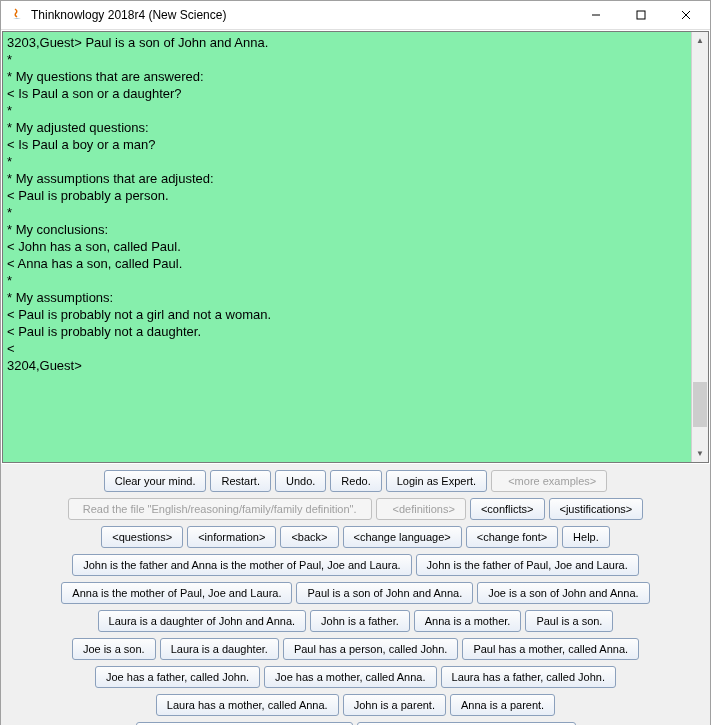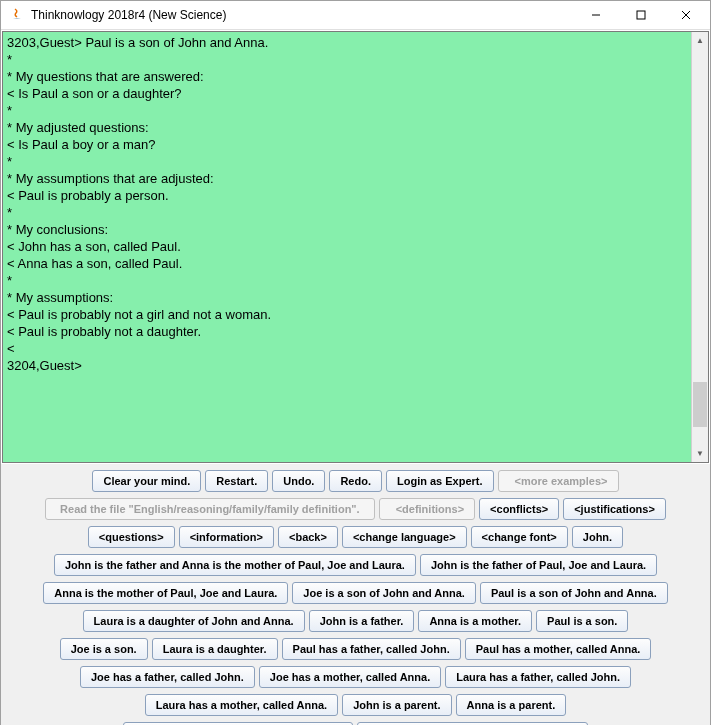--- a/index.html
+++ b/index.html
@@ -12,21 +12,21 @@
 .content { flex: 1; display: flex; flex-direction: column; }
 .console-wrap { position: relative; height: 432px; border: 1px solid #7a7a7a; margin: 1px; display: flex; background: #86efac; }
 .console { flex: 1; padding: 2px 4px; font-family: Arial, sans-serif; font-size: 13px; line-height: 17px; white-space: pre-wrap; overflow: hidden; color: #000; }
 .scrollbar { width: 17px; background: #f0f0f0; border-left: 1px solid #d0d0d0; position: relative; }
 .scroll-up, .scroll-down { position: absolute; left: 0; right: 0; height: 17px; background: #f0f0f0; display: flex; align-items: center; justify-content: center; font-size: 8px; color: #606060; }
 .scroll-up { top: 0; }
 .scroll-down { bottom: 0; }
 .scroll-thumb { position: absolute; left: 1px; right: 1px; background: #cdcdcd; top: 350px; height: 45px; }
 .button-area { flex: 1; background: #f0f0f0; padding: 6px 4px; display: flex; flex-direction: column; gap: 6px; }
 .row { display: flex; justify-content: center; gap: 4px; flex-wrap: nowrap; }
-.btn { background: linear-gradient(#fdfdfd, #e8eef7); border: 1px solid #8ba0bc; border-radius: 3px; padding: 3px 10px; font-size: 11px; font-weight: bold; font-family: Tahoma, Arial, sans-serif; cursor: pointer; white-space: nowrap; color: #000; min-height: 22px; }
+.btn { background: linear-gradient(#fdfdfd, #e8eef7); border: 1px solid #8ba0bc; border-radius: 3px; padding: 3px 10px; font-size: 11px; font-weight: normal; font-family: Tahoma, Arial, sans-serif; cursor: pointer; white-space: nowrap; color: #000; min-height: 22px; }
 .btn.disabled { color: #a0a0a0; border-color: #c0c0c0; background: #f5f5f5; cursor: default; padding-left: 16px; }
 .btn.wide { padding: 1px 14px; }
 </style>
 </head>
 <body>
 
 <div class="window">
   <div class="titlebar">
     <span class="java-icon">
       <svg width="14" height="14" viewBox="0 0 14 14">
@@ -96,41 +96,41 @@
         <button class="btn disabled">&lt;definitions&gt;</button>
         <button class="btn">&lt;conflicts&gt;</button>
         <button class="btn">&lt;justifications&gt;</button>
       </div>
       <div class="row">
         <button class="btn">&lt;questions&gt;</button>
         <button class="btn">&lt;information&gt;</button>
         <button class="btn">&lt;back&gt;</button>
         <button class="btn">&lt;change language&gt;</button>
         <button class="btn">&lt;change font&gt;</button>
-        <button class="btn">John.</button>
+        <button class="btn">Help.</button>
       </div>
       <div class="row">
         <button class="btn">John is the father and Anna is the mother of Paul, Joe and Laura.</button>
         <button class="btn">John is the father of Paul, Joe and Laura.</button>
       </div>
       <div class="row">
         <button class="btn">Anna is the mother of Paul, Joe and Laura.</button>
+        <button class="btn">Paul is a son of John and Anna.</button>
         <button class="btn">Joe is a son of John and Anna.</button>
-        <button class="btn">Paul is a son of John and Anna.</button>
       </div>
       <div class="row">
         <button class="btn">Laura is a daughter of John and Anna.</button>
         <button class="btn">John is a father.</button>
         <button class="btn">Anna is a mother.</button>
         <button class="btn">Paul is a son.</button>
       </div>
       <div class="row">
         <button class="btn">Joe is a son.</button>
         <button class="btn">Laura is a daughter.</button>
-        <button class="btn">Paul has a father, called John.</button>
+        <button class="btn">Paul has a person, called John.</button>
         <button class="btn">Paul has a mother, called Anna.</button>
       </div>
       <div class="row">
         <button class="btn">Joe has a father, called John.</button>
         <button class="btn">Joe has a mother, called Anna.</button>
         <button class="btn">Laura has a father, called John.</button>
       </div>
       <div class="row">
         <button class="btn">Laura has a mother, called Anna.</button>
         <button class="btn">John is a parent.</button>

